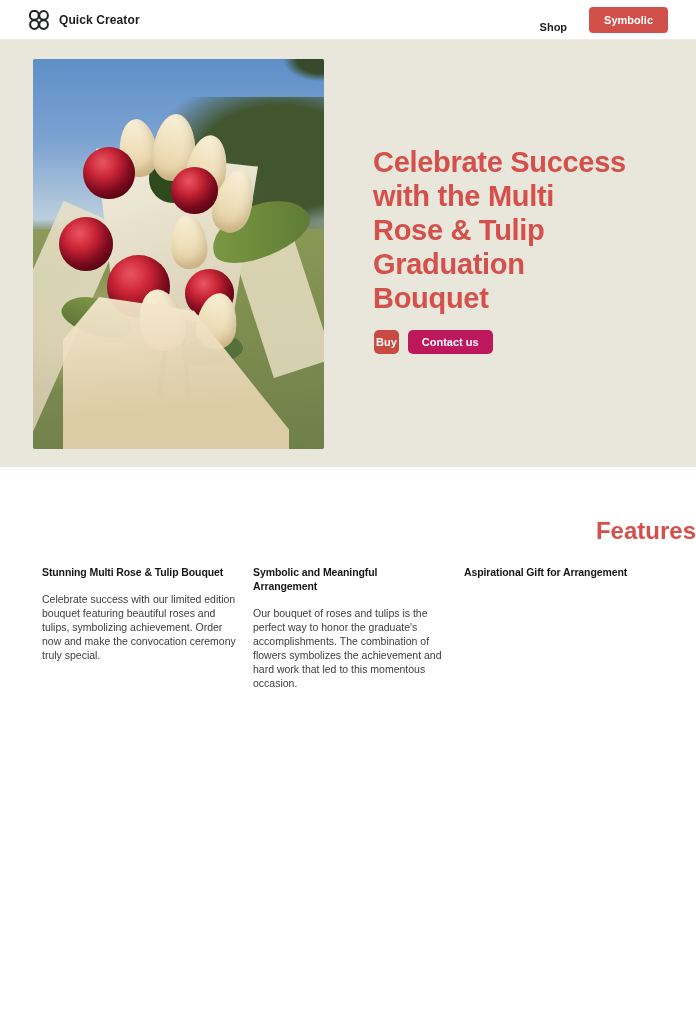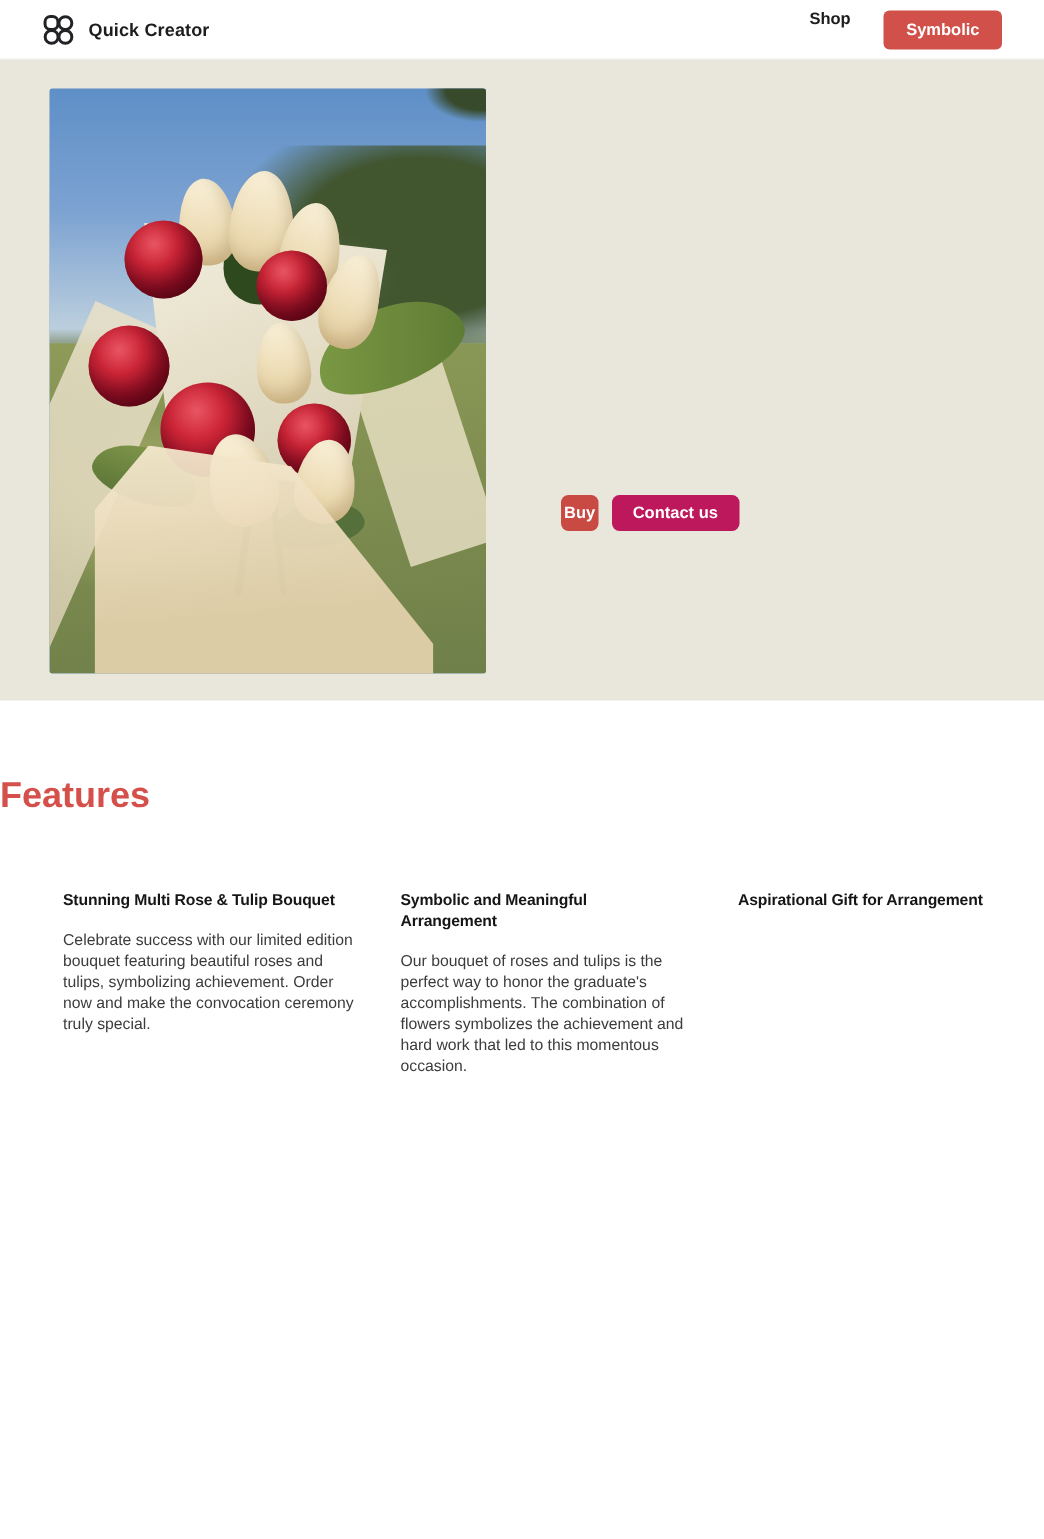--- a/index.html
+++ b/index.html
@@ -4,21 +4,21 @@
 <style>
   * { margin:0; padding:0; box-sizing:border-box; }
   html,body { width:696px; background:#fff; font-family:"Liberation Sans", sans-serif; }
   .page { width:696px; height:720px; position:relative; background:#fff; overflow:hidden; }
 
   
   .header { height:40px; background:#fff; display:flex; align-items:center;
             padding:0 28px; border-bottom:1px solid #eeece6; }
   .brand { display:flex; align-items:center; gap:9px; }
   .brand-name { font-size:12px; font-weight:700; color:#1d1d1f; letter-spacing:.1px; }
-  .header-nav { margin-left:auto; display:flex; align-items:flex-start; gap:22px; }
+  .header-nav { margin-left:auto; display:flex; align-items:flex-end; gap:22px; }
   .nav-link { font-size:11px; font-weight:600; color:#1d1d1f; cursor:pointer; }
   .contacts-btn { background:#d15049; color:#fff; font-size:11px; font-weight:700;
                   padding:7px 15px; border-radius:4px; border:none; cursor:pointer; }
 
   
   .hero { height:427px; background:#e9e6db; position:relative; }
   .hero-title { position:absolute; left:373px; top:105px; width:300px;
                 font-size:29px; line-height:34px; font-weight:700; color:#d5504a;
                 letter-spacing:-.3px; white-space:pre-line; }
   .hero-ctas { position:absolute; left:374px; top:290px; display:flex; gap:9px; }
@@ -79,23 +79,23 @@
   .p-t4 { left:182px; top:110px; width:38px; height:64px; transform:rotate(16deg); }
   .p-t5 { left:138px; top:156px; width:36px; height:54px; transform:rotate(-4deg); }
   .p-t6 { left:106px; top:230px; width:45px; height:62px; transform:rotate(-14deg); }
   .p-t7 { left:164px; top:234px; width:40px; height:56px; transform:rotate(8deg); }
   .p-wrap-front { position:absolute; left:30px; top:238px; width:226px; height:154px;
                   background:linear-gradient(175deg,rgba(244,232,206,.94) 0%,rgba(231,212,176,.9) 70%);
                   clip-path:polygon(16% 0%, 58% 9%, 100% 86%, 100% 100%, 0 100%, 0 28%); }
 
   
   .features { height:316px; background:#fff; padding-top:50px; }
-  .features-title { text-align:left; font-size:24px; font-weight:700; color:#d5504a; }
-  .features-grid { display:grid; grid-template-columns:repeat(3,195px); gap:30px;
-                   padding-left:42px; margin-top:48px; }
+  .features-title { text-align:right; font-size:24px; font-weight:700; color:#d5504a; }
+  .features-grid { display:grid; grid-template-columns:repeat(3,195px); gap:16px;
+                   padding-left:42px; margin-top:20px; }
   .feature-title { font-size:10.5px; font-weight:700; color:#161616; line-height:14px;
                    white-space:pre; letter-spacing:-.1px; }
   .feature-body { margin-top:13px; font-size:10.5px; color:#3c3c3c; line-height:14px; }
 
   
   .carousel { height:243px; position:relative; overflow:hidden; background:#55613c; }
   .b-base { position:absolute; inset:0;
             background:linear-gradient(93deg,#b4b0a0 0%,#8e9366 9%,#616d41 24%,#4f5d38 42%,#5a6840 58%,#7d8752 70%,#9aa05f 84%,#a8ab68 100%); }
   .b-skyleft { position:absolute; left:0; top:0; width:110px; height:150px; background:#a9b2ae; opacity:.65; }
   .b-trees1 { position:absolute; left:455px; top:-30px; width:280px; height:185px;
@@ -185,20 +185,25 @@
       <div class="rose p-r1"></div>
       <div class="rose p-r2"></div>
       <div class="rose p-r3"></div>
       <div class="tulip p-t5"></div>
       <div class="rose p-r4"></div>
       <div class="rose p-r5"></div>
       <div class="tulip p-t6"></div>
       <div class="tulip p-t7"></div>
       <div class="p-wrap-front"></div>
     </div>
+    <h1 class="hero-title">Celebrate Success
+with the Multi
+Rose &amp; Tulip
+Graduation
+Bouquet</h1>
     <div class="hero-ctas">
       <button class="buy-btn">Buy</button>
       <button class="contact-btn">Contact us</button>
     </div>
   </div>
 
   <div class="features">
     <h2 class="features-title">Features</h2>
     <div class="features-grid">
       <div class="feature">

